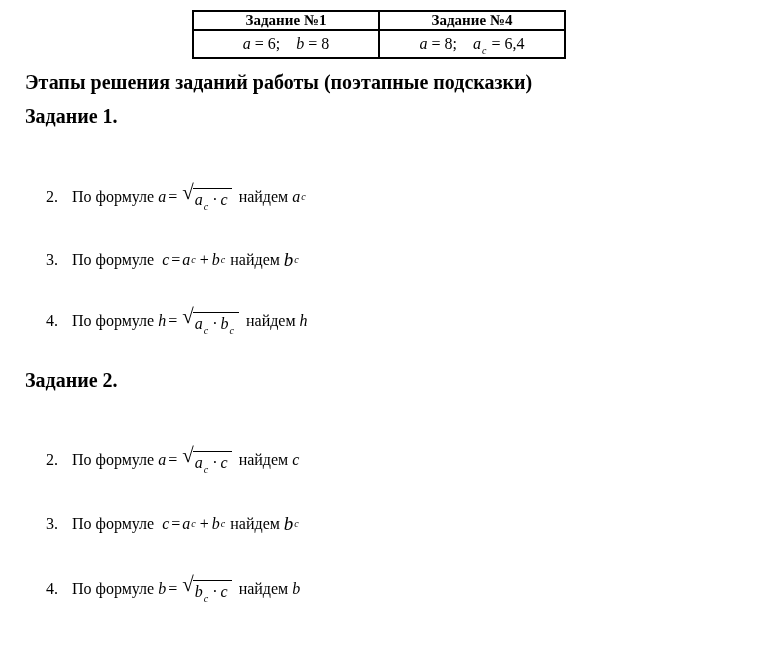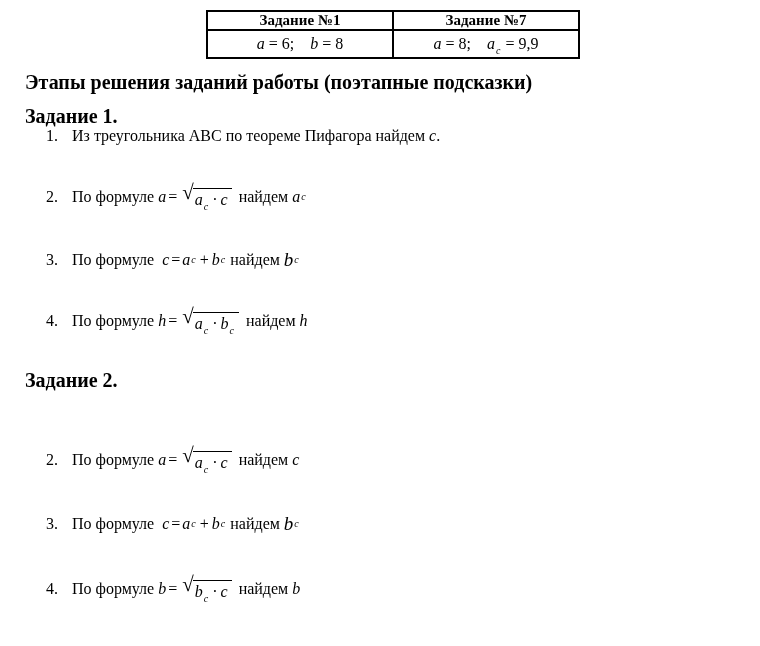--- a/index.html
+++ b/index.html
@@ -8,21 +8,21 @@
     background: #ffffff;
     font-family: "Liberation Serif", "DejaVu Serif", serif;
     color: #000000;
     position: relative;
     overflow: hidden;
   }
   .page { position: absolute; inset: 0; }
 
   
   .task-table {
-    position: absolute; left: 206px; top: 10px;
+    position: absolute; left: 192px; top: 10px;
     width: 374px;
     border-collapse: collapse;
     table-layout: fixed;
     border-radius: 23px;
   }
   .task-table th, .task-table td {
     border: 2px solid #000000;
     text-align: center;
     vertical-align: middle;
     padding: 0;
@@ -70,37 +70,33 @@
 </style>
 </head>
 <body>
 
 <div class="page">
 
   <table class="task-table">
     <tbody>
         <tr>
       <th>Задание №1</th>
-      <th>Задание №7</th>
+      <th>Задание №4</th>
     </tr>
     <tr>
       <td><span class="mv">a</span> <span>= 6;</span><span class="cgap"></span><span class="mv">b</span> <span>= 8</span></td>
-      <td><span class="mv">a</span> <span>= 8;</span><span class="cgap"></span><span class="mv">a</span><sub class="msub">c</sub> <span>= 9,9</span></td>
+      <td><span class="mv">a</span> <span>= 8;</span><span class="cgap"></span><span class="mv">a</span><sub class="msub">c</sub> <span>= 6,4</span></td>
     </tr>
   </tbody>
     </table>
 
   <div class="heading h-main">Этапы решения заданий работы (поэтапные подсказки)</div>
 
   <div class="heading h-task1">Задание 1.</div>
 
-  <div class="li" style="top:126px">
-    <span class="num">1.</span><span>Из треугольника ABC по теореме Пифагора найдем</span>
-    <span class="mv">c</span><span>.</span>
-  </div>
 
   <div class="li li-flex" style="top:182px">
     <span class="num">2.</span><span>По формуле</span>&nbsp;
     <span class="mv">a</span>
     <span class="eq">=</span><span class="sqrt">
         <span class="rad">√</span>
         <span class="vinc"><span class="mv">a</span><sub class="msub">c</sub><span class="mop">·</span><span class="mv">c</span></span>
       </span>&nbsp;
     <span>найдем</span>&nbsp;
     <span class="mv">a</span><sub class="msub">c</sub>

